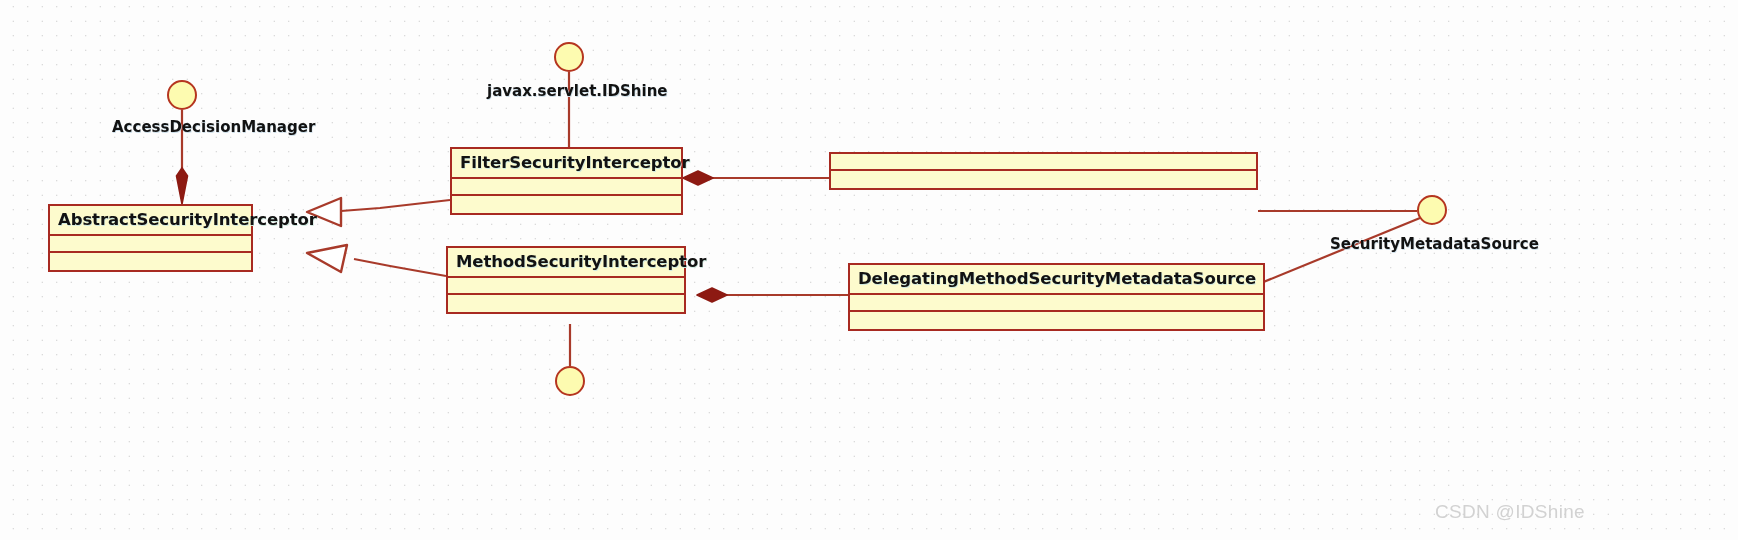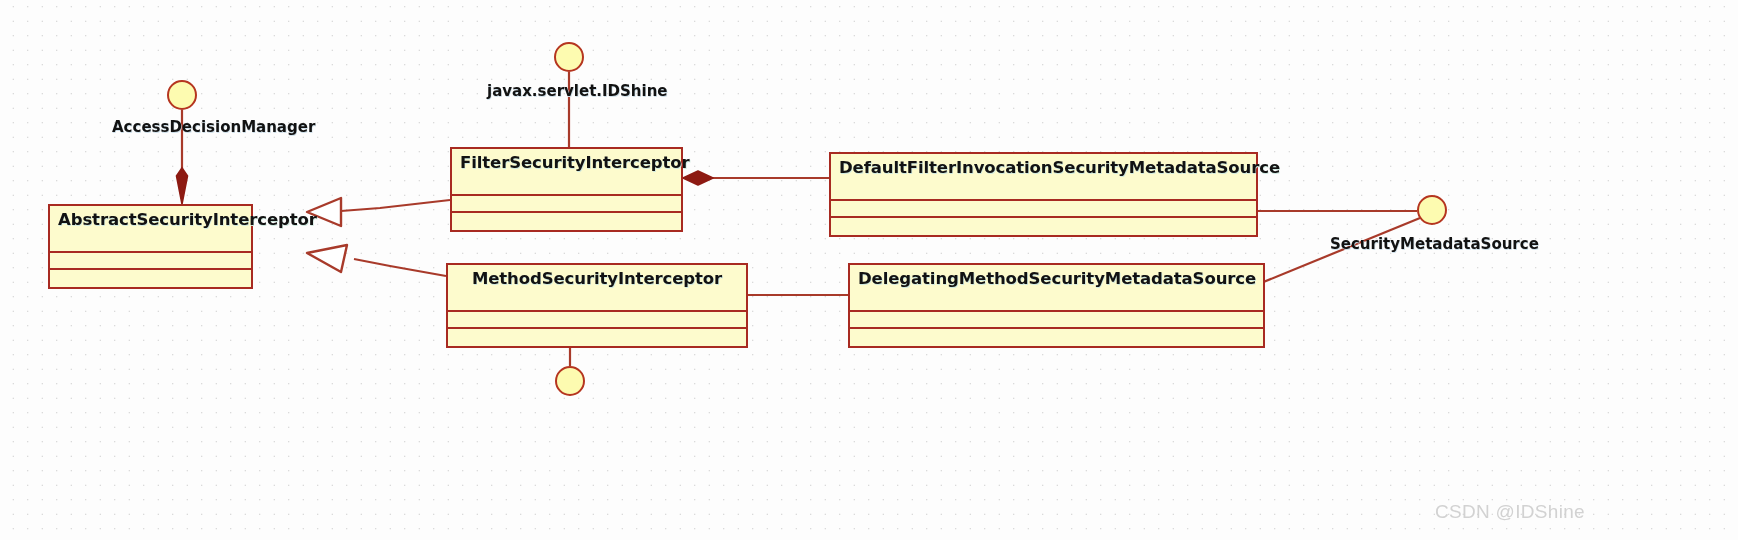--- a/index.html
+++ b/index.html
@@ -42,21 +42,21 @@
     box-shadow: 0 0 0 0 transparent;
   }
   .uml-class .cls-name {
     box-sizing: border-box;
     width: 100%;
     text-align: center;
     font-weight: bold;
     font-size: 16.5px;
     color: #121212;
     letter-spacing: -0.1px;
-    padding: 4px 8px 22px 8px;
+    padding: 4px 8px 5px 8px;
     white-space: nowrap;
     border-bottom: 2px solid #a82a21;
     text-shadow: 0.6px 0.6px 0 #cfe9e0;
   }
   .uml-class .cls-attrs {
     box-sizing: border-box;
     width: 100%;
     height: 17px;
     border-bottom: 2px solid #a82a21;
   }
@@ -150,28 +150,27 @@
     <div class="cls-attrs"></div>
     <div class="cls-ops"></div>
   </div>
 
   <div class="uml-class" style="left:450px; top:147px; width:233px;">
     <div class="cls-name">FilterSecurityInterceptor</div>
     <div class="cls-attrs"></div>
     <div class="cls-ops"></div>
   </div>
 
-  <div class="uml-class" style="left:446px; top:263px; width:302px;">
+  <div class="uml-class" style="left:446px; top:246px; width:240px;">
     <div class="cls-name">MethodSecurityInterceptor</div>
     <div class="cls-attrs"></div>
     <div class="cls-ops"></div>
   </div>
 
   <div class="uml-class" style="left:829px; top:152px; width:429px;">
-    <div class="cls-name">DefaultFilterInvocationSecurityMetadataSource</div>
     <div class="cls-attrs"></div>
     <div class="cls-ops"></div>
   </div>
 
   <div class="uml-class" style="left:848px; top:263px; width:417px;">
     <div class="cls-name">DelegatingMethodSecurityMetadataSource</div>
     <div class="cls-attrs"></div>
     <div class="cls-ops"></div>
   </div>
 

